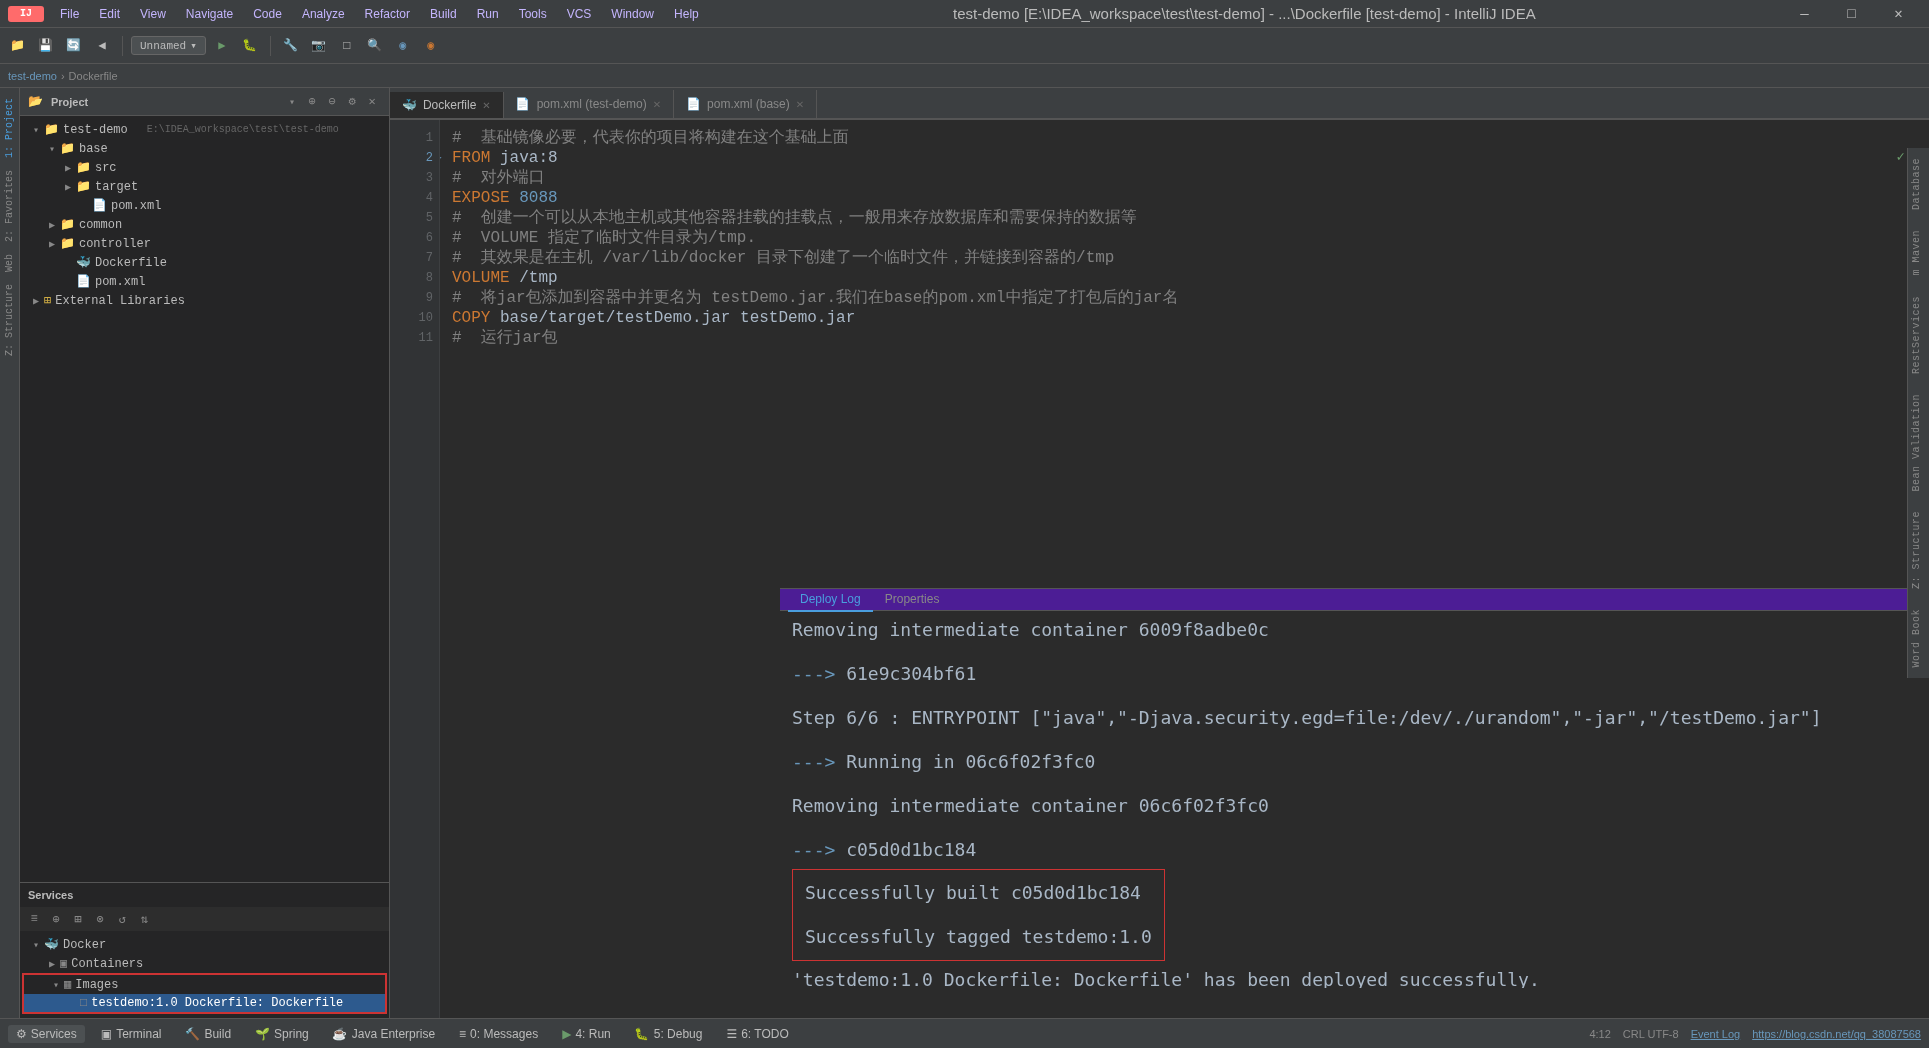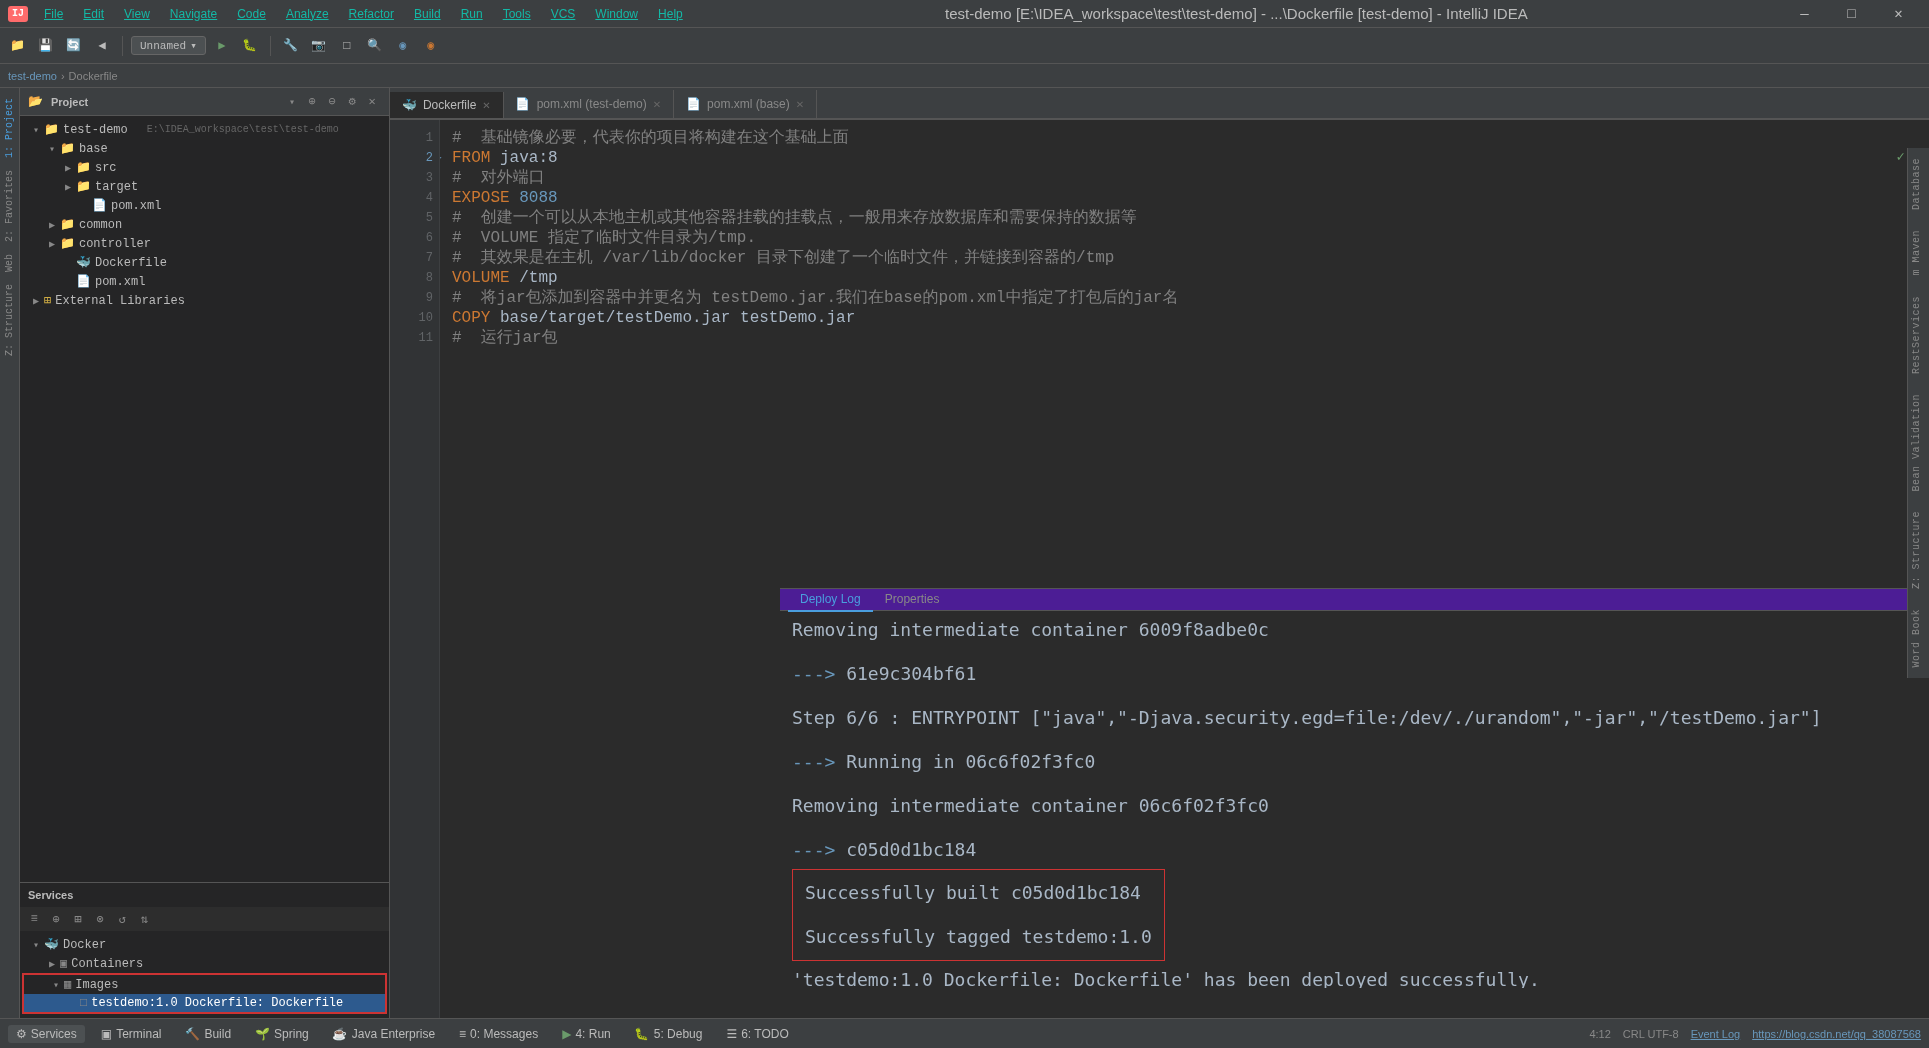--- a/index.html
+++ b/index.html
@@ -17,37 +17,36 @@
     
     .title-bar {
       height: 28px;
       background: #3c3f41;
       display: flex;
       align-items: center;
       padding: 0 8px;
       border-bottom: 1px solid #555;
     }
     .title-bar-logo {
-      width: 20px; height: 16px;
+      width: 36px; height: 16px;
       background: #ff6b6b;
       border-radius: 3px;
       margin-right: 8px;
       display: flex; align-items: center; justify-content: center;
       font-size: 10px; color: white; font-weight: bold;
     }
     .title-bar-menu {
       display: flex; gap: 4px;
     }
     .menu-item {
       padding: 2px 8px;
-      color: #14b8a6;
+      color: #c4b5fd;
       font-size: 12px;
       cursor: pointer;
       font-family: 'Segoe UI', sans-serif;
-      text-decoration: underline;
     }
     .title-text {
       flex: 1;
       text-align: center;
       color: #bbbbbb;
       font-size: 15px;
       font-family: 'Segoe UI', sans-serif;
     }
     .title-controls {
       display: flex; gap: 2px;

